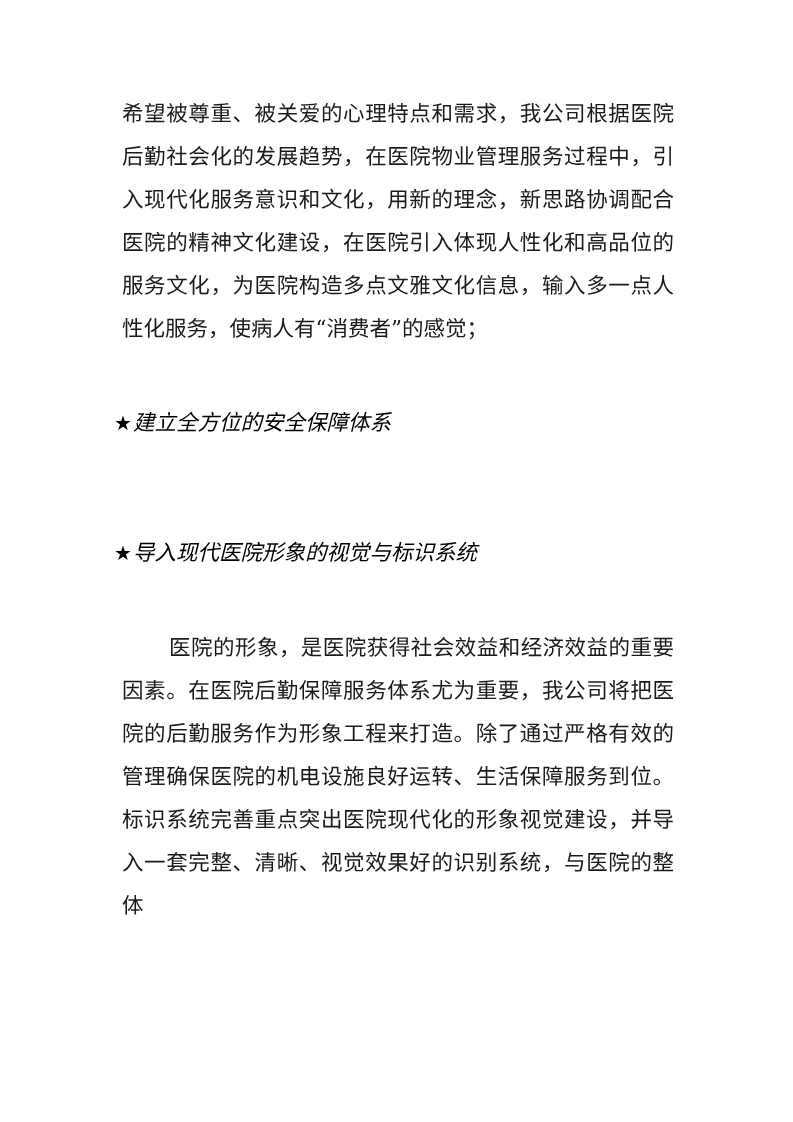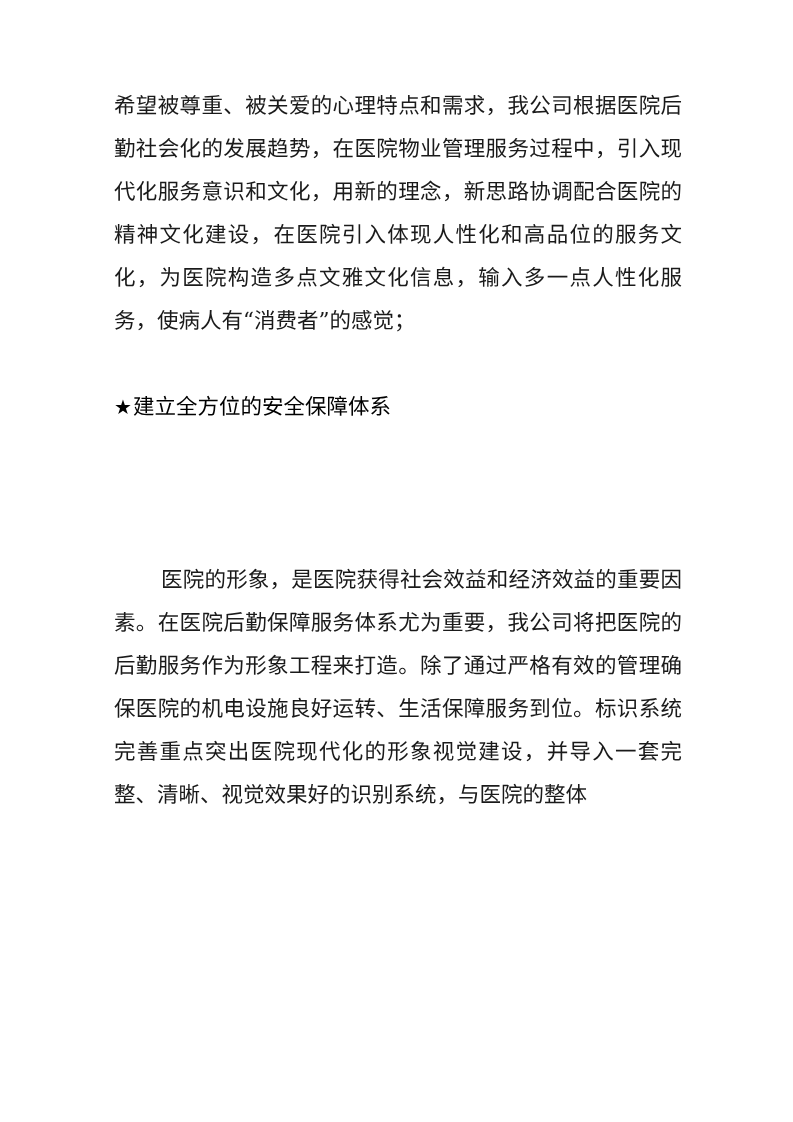--- a/index.html
+++ b/index.html
@@ -27,21 +27,21 @@
 
   .content {
     position: absolute;
     left: 114px;
     top: 84px;
     width: 568px;
   }
 
   
   .para {
-    margin: 0;
+    margin: 8px;
     font-size: 21.5px;
     line-height: 43px;
     text-align: justify;
     text-justify: inter-ideograph;
     text-indent: 47px;
     letter-spacing: 0px;
     word-break: break-all;
     color: #1a1a1a;
   }
 
@@ -66,20 +66,21 @@
     font-size: 20px;
     line-height: 43px;
     color: #000000;
     display: inline-block;
     vertical-align: baseline;
     margin-right: 1px;
   }
 
   .heading-text {
     display: inline;
+    font-style: italic;
   }
 
   
   .spacer {
     height: 43px;
     line-height: 43px;
     font-size: 0;
   }
 </style>
 </head>
@@ -92,19 +93,20 @@
 
     <div class="spacer"></div>
 
     <p class="heading"><span class="star">★</span><span class="heading-text">建立全方位的安全保障体系</span></p>
 
     <div class="spacer"></div>
 
 
     <div class="spacer"></div>
 
+    <p class="heading"><span class="star">★</span><span class="heading-text">导入现代医院形象的视觉与标识系统</span></p>
 
     <div class="spacer"></div>
 
     <p class="para">医院的形象，是医院获得社会效益和经济效益的重要因素。在医院后勤保障服务体系尤为重要，我公司将把医院的后勤服务作为形象工程来打造。除了通过严格有效的管理确保医院的机电设施良好运转、生活保障服务到位。标识系统完善重点突出医院现代化的形象视觉建设，并导入一套完整、清晰、视觉效果好的识别系统，与医院的整体</p>
 
   </div>
 </div>
 
 </body></html>

